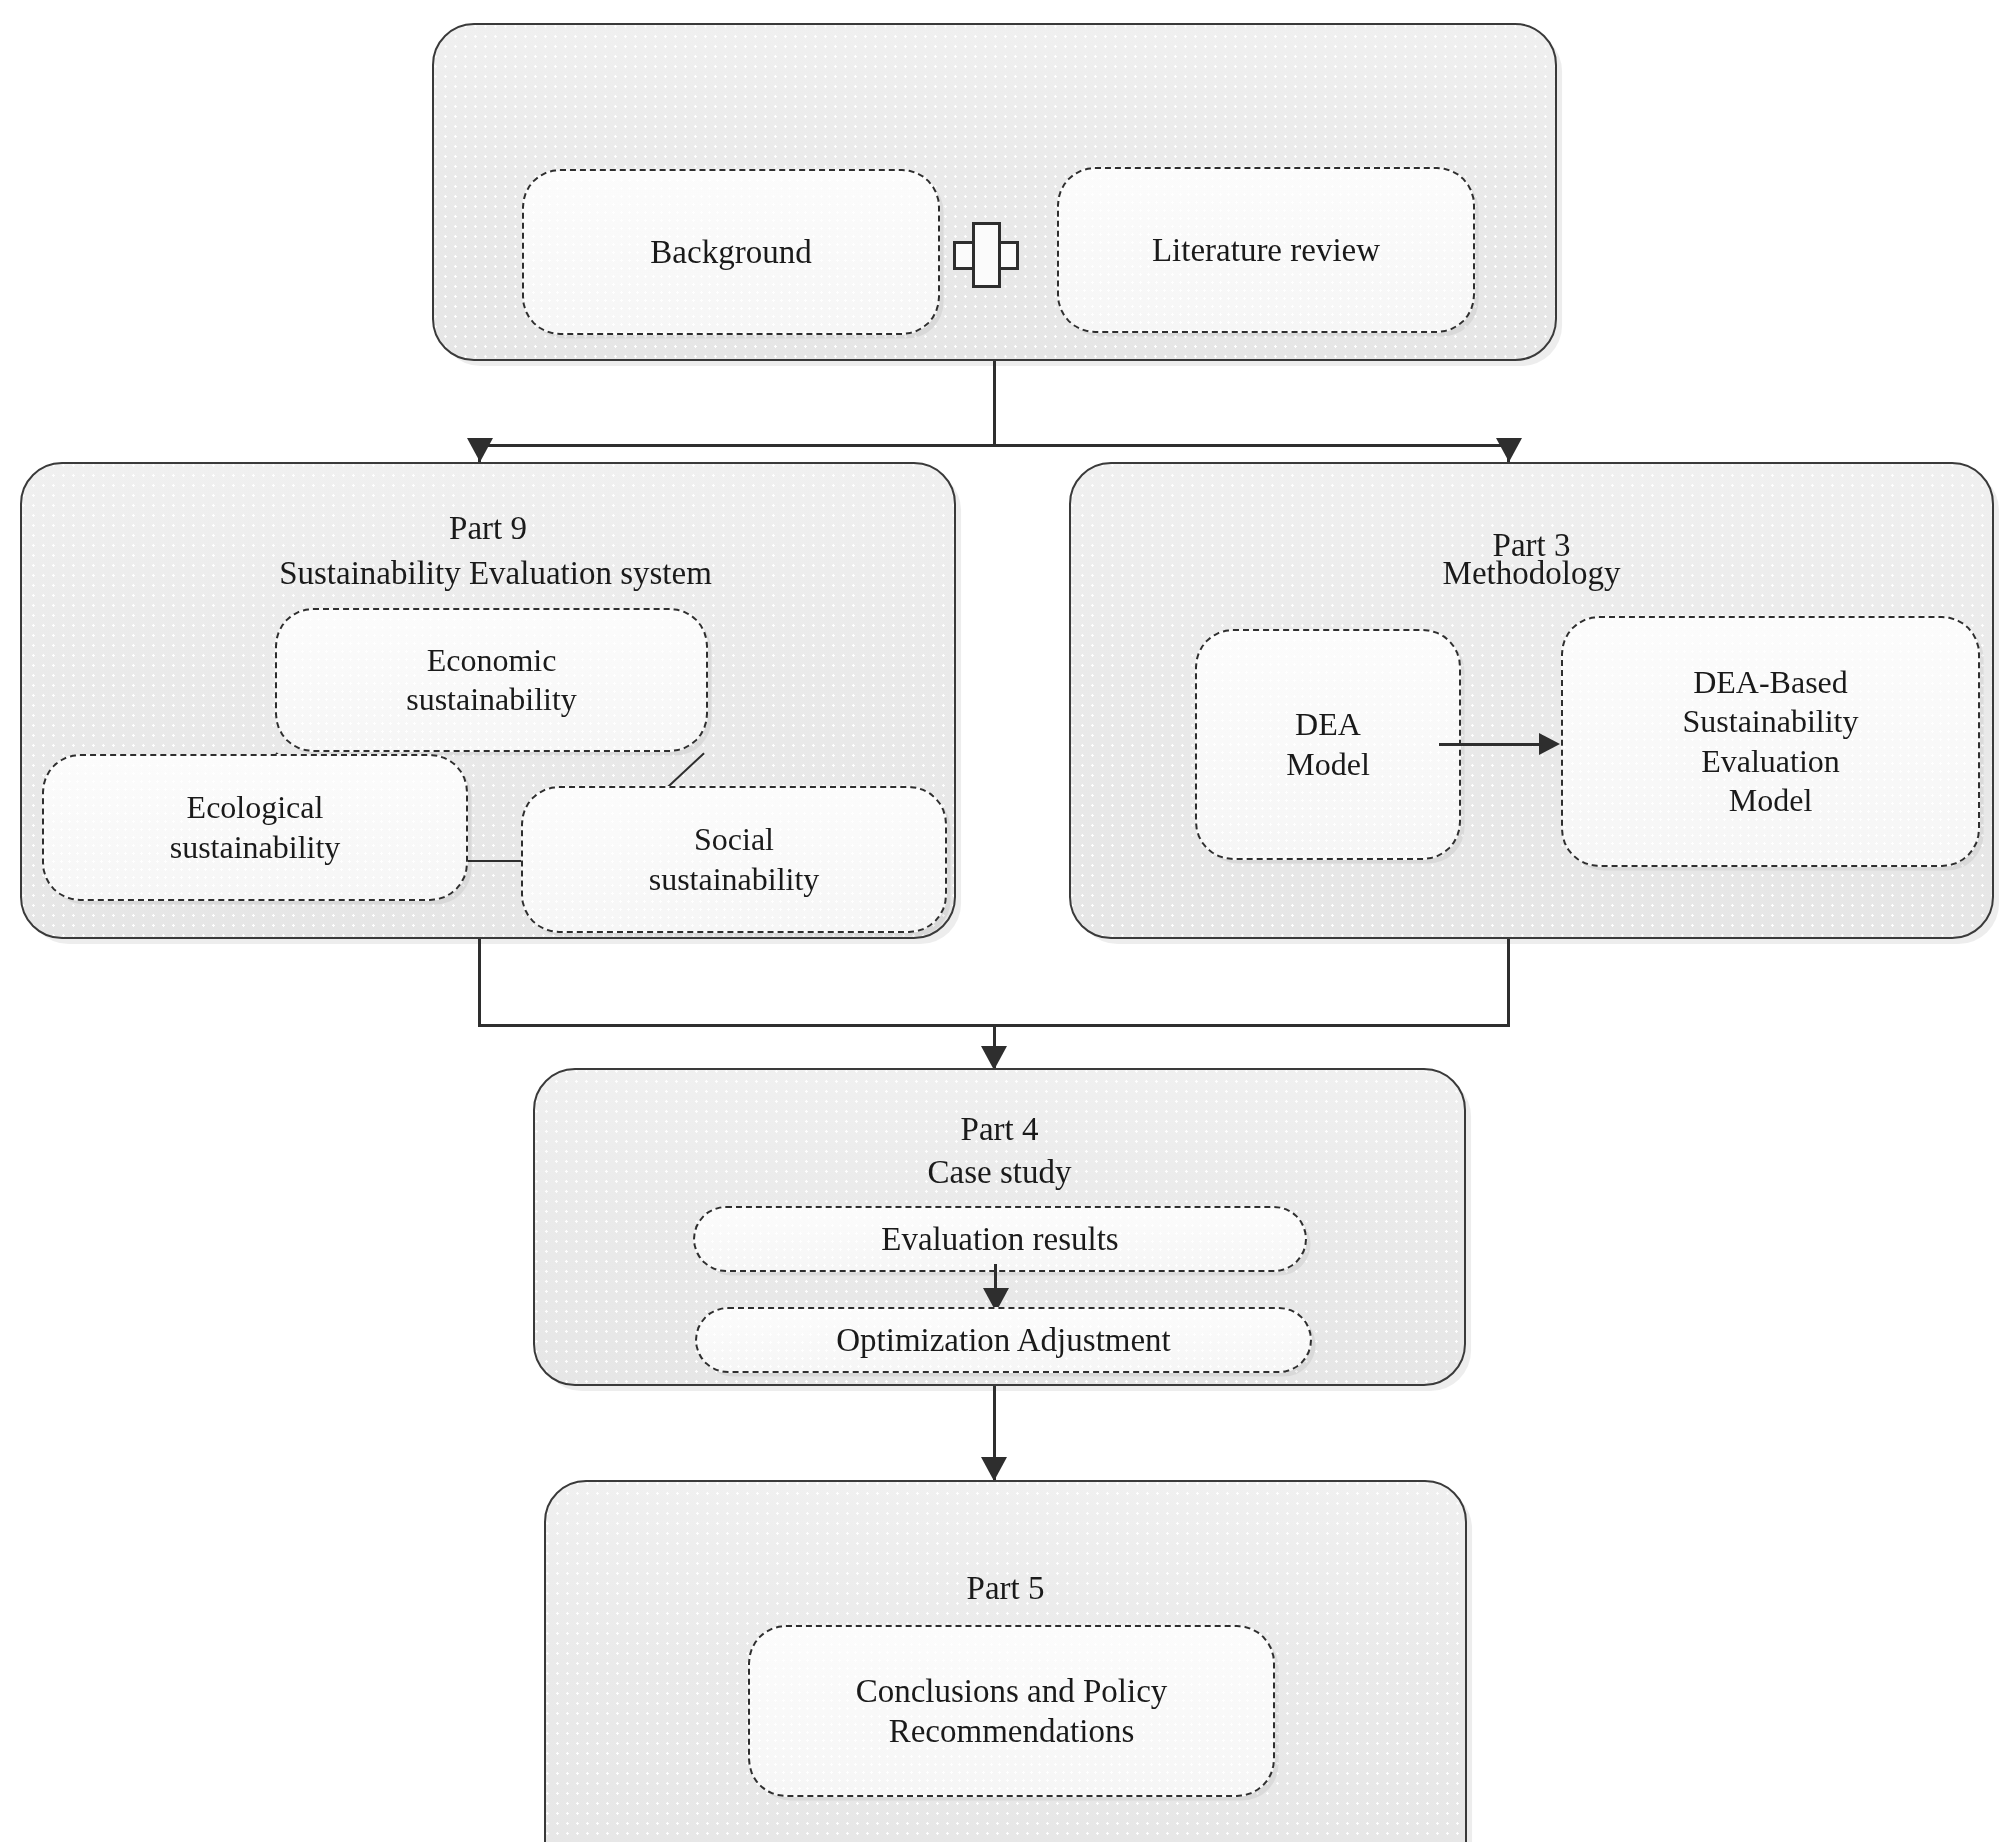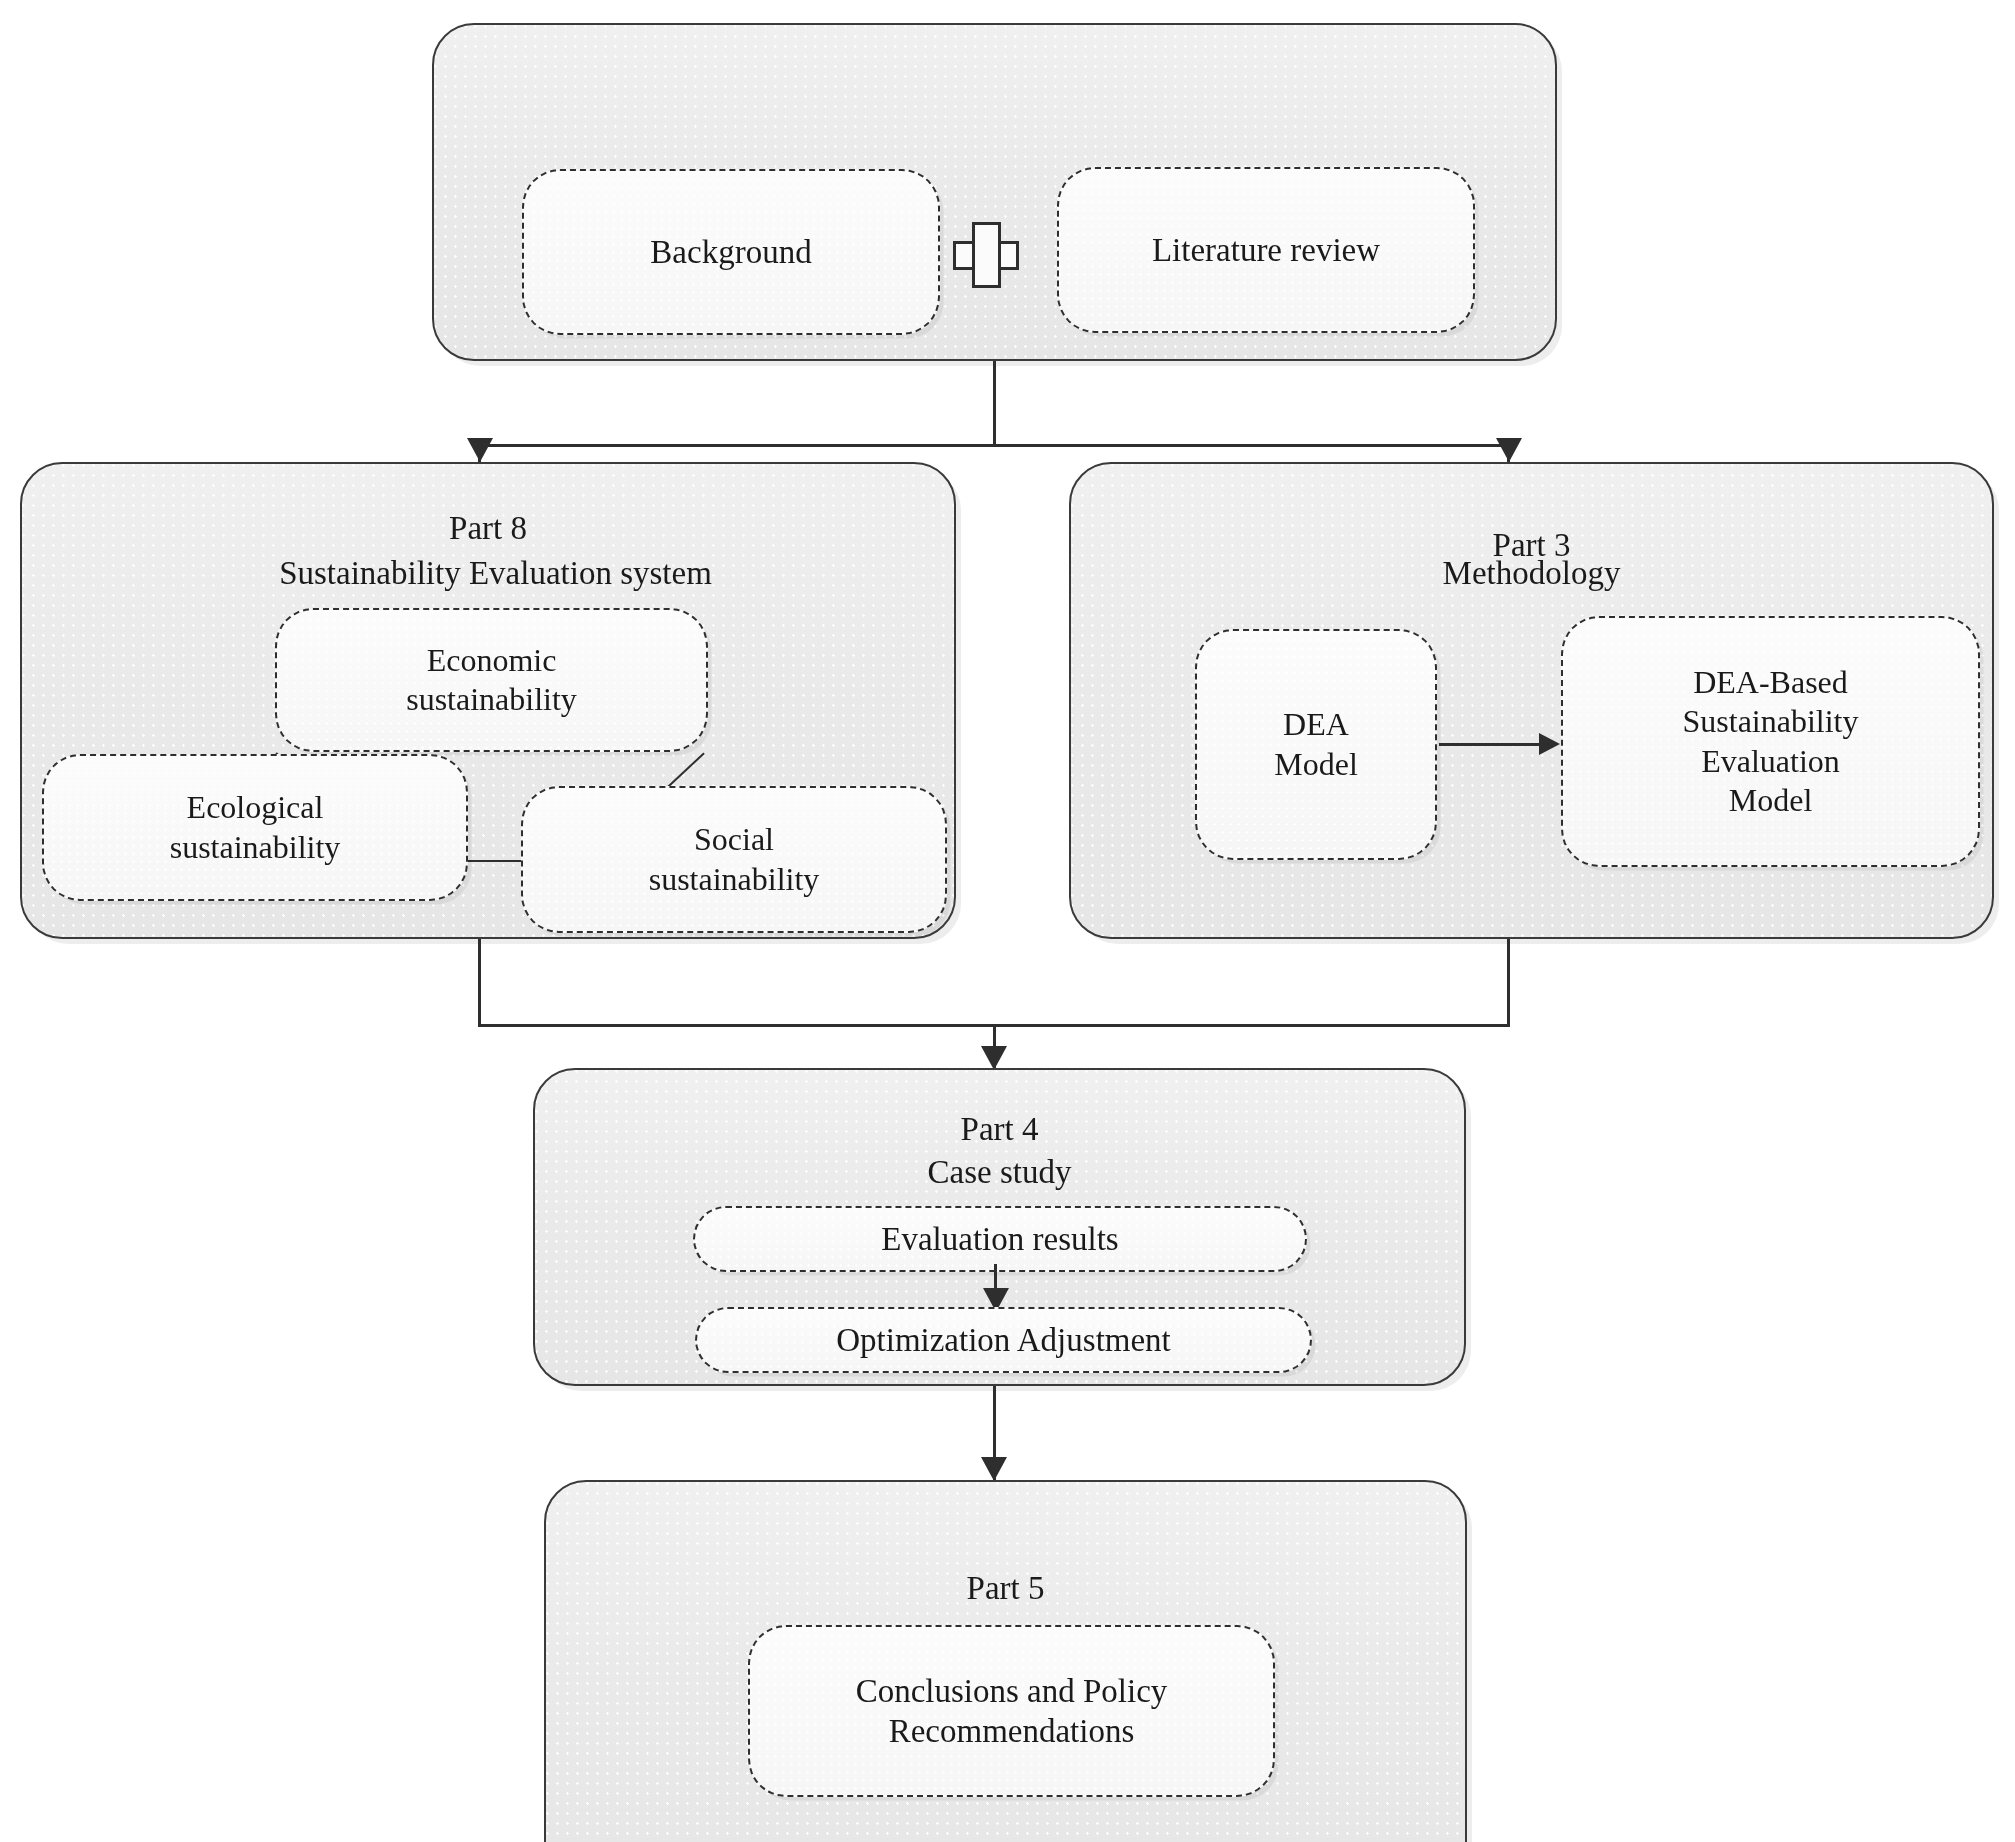--- a/index.html
+++ b/index.html
@@ -113,42 +113,42 @@
   </div>
 
   <div class="vline" style="left:993px; top:361px; height:85px;"></div>
   <div class="hline" style="left:478px; top:444px; width:1032px;"></div>
   <div class="vline" style="left:478px; top:444px; height:43px;"></div>
   <div class="vline" style="left:1507px; top:444px; height:43px;"></div>
   <div class="arrow-down" style="left:467px; top:438px;"></div>
   <div class="arrow-down" style="left:1496px; top:438px;"></div>
 
   <div class="part" style="left:20px; top:462px; width:936px; height:477px;">
-    <div class="part-title t-part" style="top:43px;">Part 8</div>
+    <div class="part-title t-part" style="top:43px;">Part 9</div>
     <div class="part-title t-sub" style="top:88px;padding-left:15px;">Sustainability Evaluation system</div>
 
     <div class="diag" style="left:254px; top:288px; width:95px; transform:rotate(43deg);"></div>
     <div class="diag" style="left:682px; top:288px; width:95px; transform:rotate(137deg);"></div>
     <div class="hline" style="left:425px; top:396px; width:94px; height:2.2px;"></div>
     <div class="vline" style="left:425px; top:380px; height:33px; width:2.2px;"></div>
     <div class="vline" style="left:517px; top:380px; height:33px; width:2.2px;"></div>
 
     <div class="node t-node" style="left:253px; top:144px; width:433px; height:144px; white-space:pre-line;">Economic
 sustainability</div>
     <div class="node t-node" style="left:20px; top:290px; width:426px; height:147px; white-space:pre-line;">Ecological
 sustainability</div>
     <div class="node t-node" style="left:499px; top:290px; width:426px; height:147px; white-space:pre-line;margin-top:32px;">Social
 sustainability</div>
   </div>
 
   <div class="part" style="left:1069px; top:462px; width:925px; height:477px;">
     <div class="part-title t-part" style="top:60px;">Part 3</div>
     <div class="part-title t-sub" style="top:88px;">Methodology</div>
 
-    <div class="node t-node" style="left:124px; top:165px; width:242px; height:231px; white-space:pre-line;">DEA
+    <div class="node t-node" style="left:124px; top:165px; width:266px; height:231px; white-space:pre-line;">DEA
 Model</div>
 
     <div class="hline" style="left:368px; top:279px; width:101px;"></div>
     <div class="arrow-right" style="left:468px; top:269px;"></div>
 
     <div class="node t-node" style="left:490px; top:152px; width:419px; height:251px; white-space:pre-line;">DEA-Based
 Sustainability
 Evaluation
 Model</div>
   </div>

